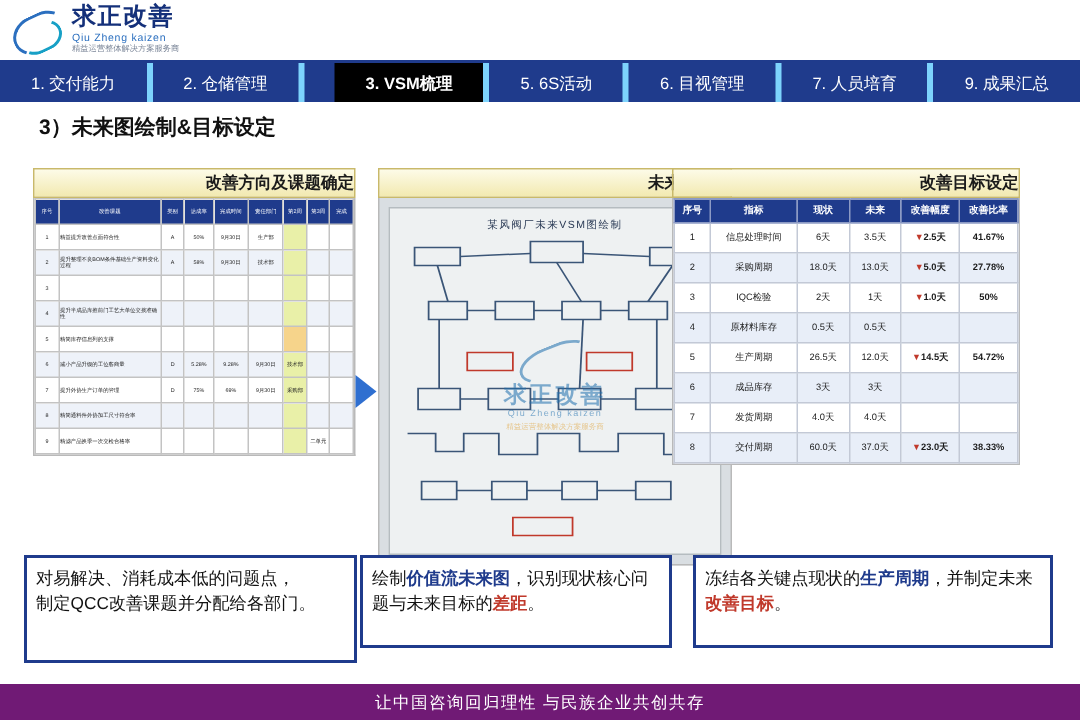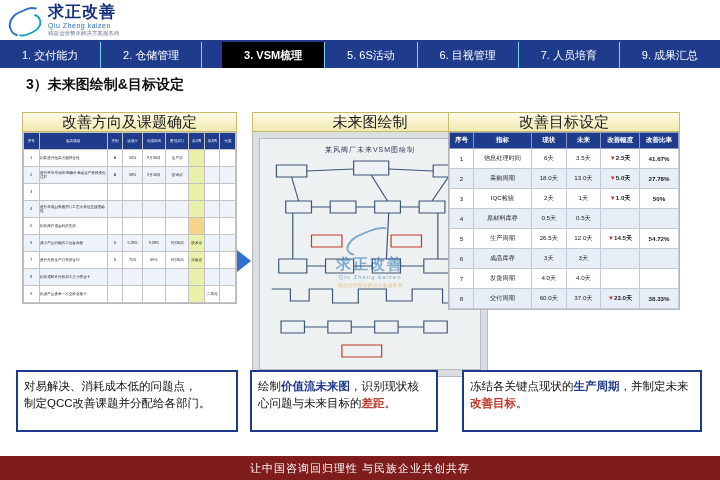--- a/index.html
+++ b/index.html
@@ -35,35 +35,35 @@
   .logo-sub{font-size:5.5px;color:#7b8698;margin-top:2px;}
 
   
   .tabbar{
     position:absolute;left:0;top:42px;width:720px;height:26px;
     background:#1f3b8c;display:flex;align-items:stretch;
   }
   .tab{
     flex:1 1 auto;display:flex;align-items:center;justify-content:center;
     color:#ffffff;font-size:11px;white-space:nowrap;
-    border-right:1px solid #7dd3fc;padding:0 2px;
+    border-right:4px solid #7dd3fc;padding:0 2px;
   }
   .tab:last-child{border-right:none;}
   .tab.active{background:#000000;font-weight:bold;margin-left:20px;}
 
   
   .section-title{
     position:absolute;left:26px;top:76px;font-size:14px;color:#111111;font-weight:bold;
   }
 
   
   .panel{position:absolute;top:112px;}
   .panel-head{
-    height:18px;line-height:18px;text-align:center;
-    font-size:15px;font-weight:normal;color:#1b1b1b;
+    height:18px;line-height:18px;text-align:right;
+    font-size:11px;font-weight:bold;color:#1b1b1b;
     background:linear-gradient(to bottom,#fdfbe8,#f2e9b0);
     border:1px solid #c9b96a;
   }
   
   #panel1{left:22px;width:215px;}
   #panel1 .panel-body{border:1px solid #b9b9b9;border-top:none;background:#fff;}
   table.minitable{border-collapse:collapse;width:100%;font-size:3.6px;table-layout:fixed;}
   table.minitable th,table.minitable td{
     border:.5px solid #c3c3c3;padding:1px .5px;text-align:center;color:#222;
     overflow:hidden;line-height:1.15;
@@ -128,30 +128,30 @@
     border-top:11px solid transparent;border-bottom:11px solid transparent;
     border-left:14px solid #2f6fd0;}
   #arrow1{left:237px;top:250px;}
   #arrow2{left:451px;top:250px;}
 
   
   .caption{
     position:absolute;top:370px;border:2px solid #1f3b8c;background:#fff;
     font-size:11.5px;line-height:1.5;color:#111;padding:6px 6px;box-sizing:border-box;
   }
-  #cap1{left:16px;width:222px;height:62px;}
-  #cap2{left:250px;width:188px;height:62px;}
+  #cap1{left:16px;width:222px;height:72px;}
+  #cap2{left:240px;width:208px;height:62px;}
   #cap3{left:462px;width:240px;height:62px;}
   .em-blue{color:#1f3b8c;font-weight:bold;}
   .em-red{color:#c0392b;font-weight:bold;}
 
   
   .footer{
     position:absolute;left:0;bottom:0;width:720px;height:24px;
-    background:#7f1d1d;color:#fff;font-size:11px;
+    background:#701a75;color:#fff;font-size:11px;
     display:flex;align-items:center;justify-content:center;letter-spacing:1px;
   }
 </style>
 </head>
 <body>
 
 <div class="header">
   <div class="logo-wrap">
     <div class="logo-mark">
       <div class="swoosh"></div>

